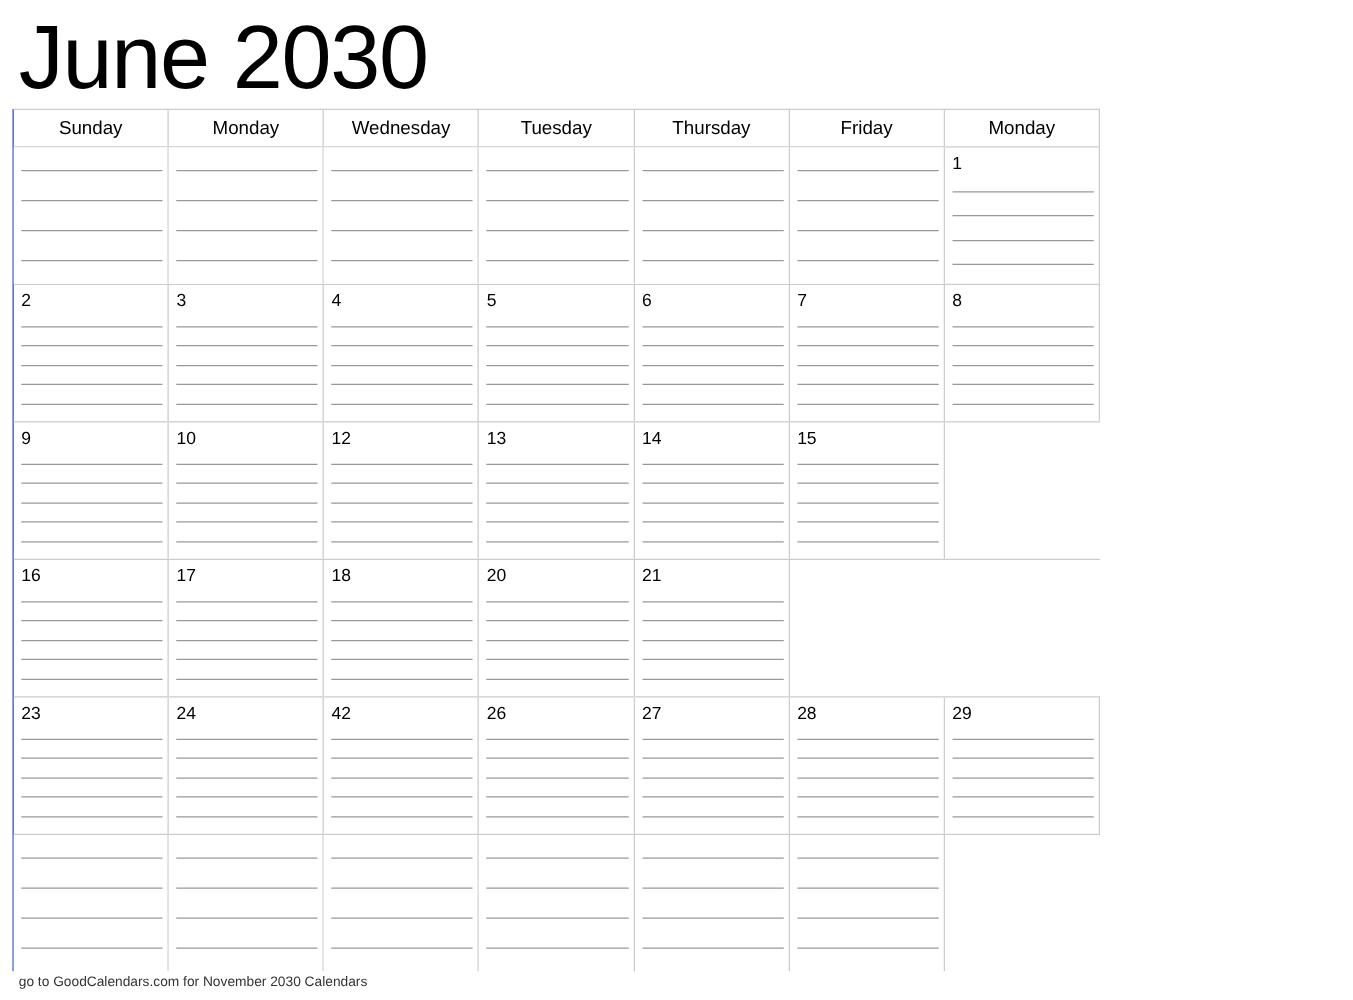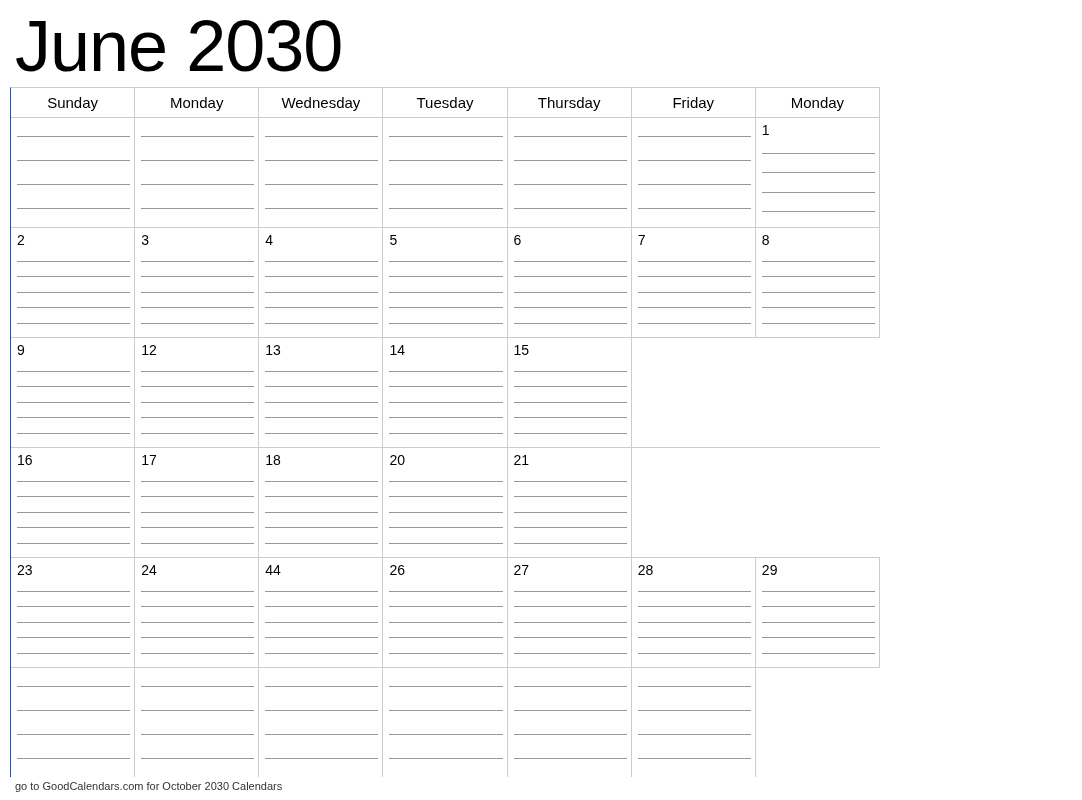--- a/index.html
+++ b/index.html
@@ -267,20 +267,30 @@
             <div class="day-number">9</div>
             <div class="day-lines">
               <div class="day-line"></div>
               <div class="day-line"></div>
               <div class="day-line"></div>
               <div class="day-line"></div>
               <div class="day-line"></div>
             </div>
           </div>
           <div class="day-cell">
+            <div class="day-number">10</div>
+            <div class="day-lines">
+              <div class="day-line"></div>
+              <div class="day-line"></div>
+              <div class="day-line"></div>
+              <div class="day-line"></div>
+              <div class="day-line"></div>
+            </div>
+          </div>
+          <div class="day-cell">
             <div class="day-number">12</div>
             <div class="day-lines">
               <div class="day-line"></div>
               <div class="day-line"></div>
               <div class="day-line"></div>
               <div class="day-line"></div>
               <div class="day-line"></div>
             </div>
           </div>
           <div class="day-cell">
@@ -381,21 +391,21 @@
             <div class="day-number">24</div>
             <div class="day-lines">
               <div class="day-line"></div>
               <div class="day-line"></div>
               <div class="day-line"></div>
               <div class="day-line"></div>
               <div class="day-line"></div>
             </div>
           </div>
           <div class="day-cell">
-            <div class="day-number">44</div>
+            <div class="day-number">42</div>
             <div class="day-lines">
               <div class="day-line"></div>
               <div class="day-line"></div>
               <div class="day-line"></div>
               <div class="day-line"></div>
               <div class="day-line"></div>
             </div>
           </div>
           <div class="day-cell">
             <div class="day-number">26</div>
@@ -483,14 +493,14 @@
             <div class="day-lines">
               <div class="day-line"></div>
               <div class="day-line"></div>
               <div class="day-line"></div>
               <div class="day-line"></div>
             </div>
           </div>
         </div>
       </div>
   </div>
-  <div class="footer">go to GoodCalendars.com for October 2030 Calendars</div>
+  <div class="footer">go to GoodCalendars.com for November 2030 Calendars</div>
 </div>
 
 </body></html>

